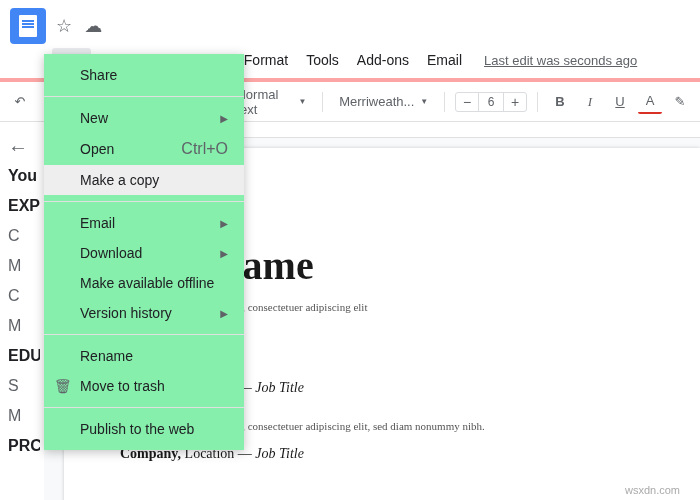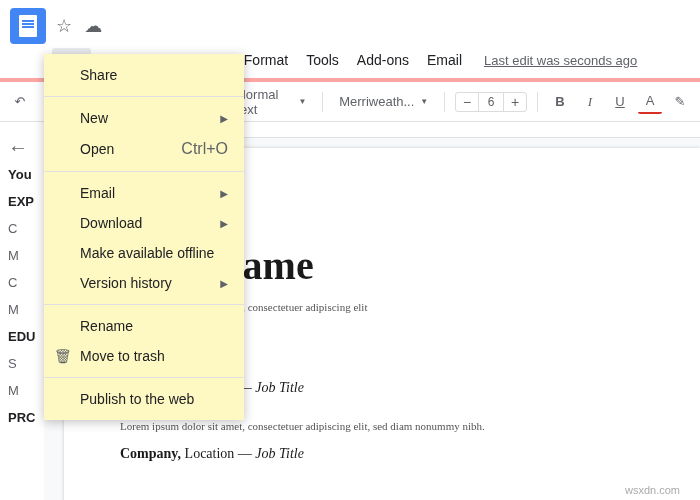--- a/index.html
+++ b/index.html
@@ -19,36 +19,36 @@
 .tb-item { display: flex; align-items: center; justify-content: center; min-width: 24px; height: 24px; cursor: pointer; border-radius: 2px; }
 .tb-sep { width: 1px; height: 20px; background: #e0e0e0; margin: 0 4px; }
 .tb-dd { display: flex; align-items: center; gap: 6px; padding: 2px 6px; cursor: pointer; }
 .chev { font-size: 8px; color: #5f6368; }
 .fontsize-box { display: flex; align-items: center; border: 1px solid #dadce0; border-radius: 3px; }
 .fontsize-box .btn { width: 22px; text-align: center; cursor: pointer; font-size: 14px; }
 .fontsize-box .val { width: 26px; text-align: center; font-size: 12px; border-left: 1px solid #dadce0; border-right: 1px solid #dadce0; padding: 2px 0; }
 .content { display: flex; height: calc(100% - 118px); }
 .outline { width: 44px; min-width: 44px; padding: 8px 4px; border-right: 0; overflow: hidden; }
 .outline-back { font-size: 20px; color: #5f6368; padding: 4px; cursor: pointer; }
-.outline-item { font-size: 13px; color: #5f6368; padding: 6px 4px; white-space: nowrap; overflow: hidden; }
+.outline-item { font-size: 16px; color: #5f6368; padding: 6px 4px; white-space: nowrap; overflow: hidden; }
 .outline-item.h1 { font-weight: bold; color: #202124; }
 .ruler-area { flex: 1; position: relative; background: #f8f9fa; }
 .ruler { height: 16px; background: #fff; border-bottom: 1px solid #e0e0e0; position: relative; }
 .ruler-marker { position: absolute; top: 2px; width: 12px; height: 10px; background: #4285f4; clip-path: polygon(0 0, 100% 0, 50% 100%); }
 .doc-page { position: absolute; left: 20px; top: 26px; right: 0; background: #fff; box-shadow: -1px 0 3px rgba(0,0,0,0.08), 0 -1px 3px rgba(0,0,0,0.08); padding: 48px 36px 36px 56px; height: 600px; }
 .cursor-line { width: 1px; height: 18px; background: #000; margin-bottom: 28px; }
 .doc-name { font-family: Georgia, 'Times New Roman', serif; font-size: 40px; font-weight: 700; color: #1a1a1a; margin-bottom: 12px; }
 .doc-lorem { font-family: Georgia, serif; font-size: 11px; color: #555; margin-bottom: 46px; }
 .doc-section-label { font-family: Georgia, serif; font-size: 10px; font-weight: 700; letter-spacing: 0.5px; color: #2a6496; margin-bottom: 10px; }
 .doc-company-line { font-family: Georgia, serif; font-size: 14px; color: #1a1a1a; margin-bottom: 4px; }
 .doc-company-line .co { font-weight: 700; }
 .doc-company-line .jt { font-style: italic; }
 .doc-dates { font-family: Georgia, serif; font-size: 9px; color: #888; letter-spacing: 0.3px; margin-bottom: 10px; }
 .doc-bullet { font-family: Georgia, serif; font-size: 11px; color: #555; margin-bottom: 14px; }
-.dropdown { position: absolute; left: 44px; top: 54px; width: 200px; background: #fef9c3; box-shadow: 0 2px 10px rgba(0,0,0,0.25); padding: 6px 0; z-index: 100; }
+.dropdown { position: absolute; left: 44px; top: 54px; width: 200px; background: #86efac; box-shadow: 0 2px 10px rgba(0,0,0,0.25); padding: 6px 0; z-index: 100; }
 .dd-item { display: flex; align-items: center; padding: 7px 16px 7px 36px; font-size: 14px; color: #202124; cursor: pointer; position: relative; }
 .dd-item:hover, .dd-item.hover { background: #eee; }
 .dd-item .sc { margin-left: auto; font-size: 16px; color: #5f6368; }
 .dd-item .sub { margin-left: auto; font-size: 10px; color: #5f6368; }
 .dd-sep { height: 1px; background: #e0e0e0; margin: 6px 0; }
 .dd-icon { position: absolute; left: 10px; font-size: 14px; color: #5f6368; }
 .watermark { position: absolute; right: 20px; bottom: 4px; font-size: 11px; color: #aaa; z-index: 200; }
 </style>
 </head>
 <body>
@@ -143,20 +143,23 @@
     </div>
   <div class="dd-sep"></div>
   <div class="dd-item">
       <span>New</span>
       <span class="sub">▶</span>
     </div>
   <div class="dd-item">
       <span>Open</span>
       <span class="sc">Ctrl+O</span>
     </div>
+  <div class="dd-item hover">
+      <span>Make a copy</span>
+    </div>
   <div class="dd-sep"></div>
   <div class="dd-item">
       <span>Email</span>
       <span class="sub">▶</span>
     </div>
   <div class="dd-item">
       <span>Download</span>
       <span class="sub">▶</span>
     </div>
   <div class="dd-item">

